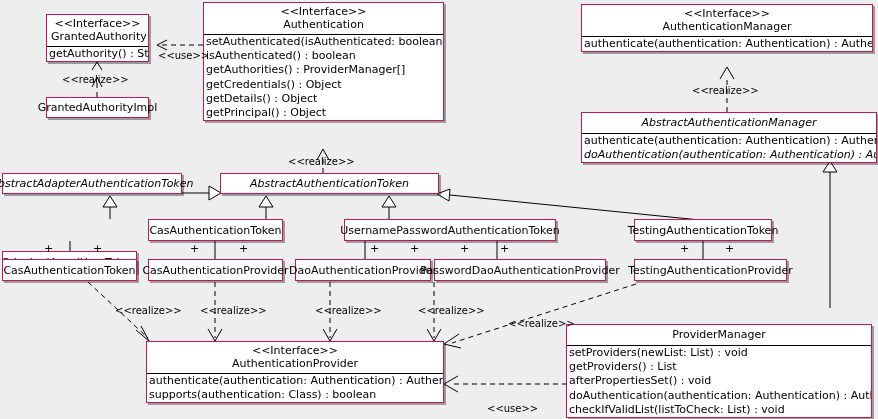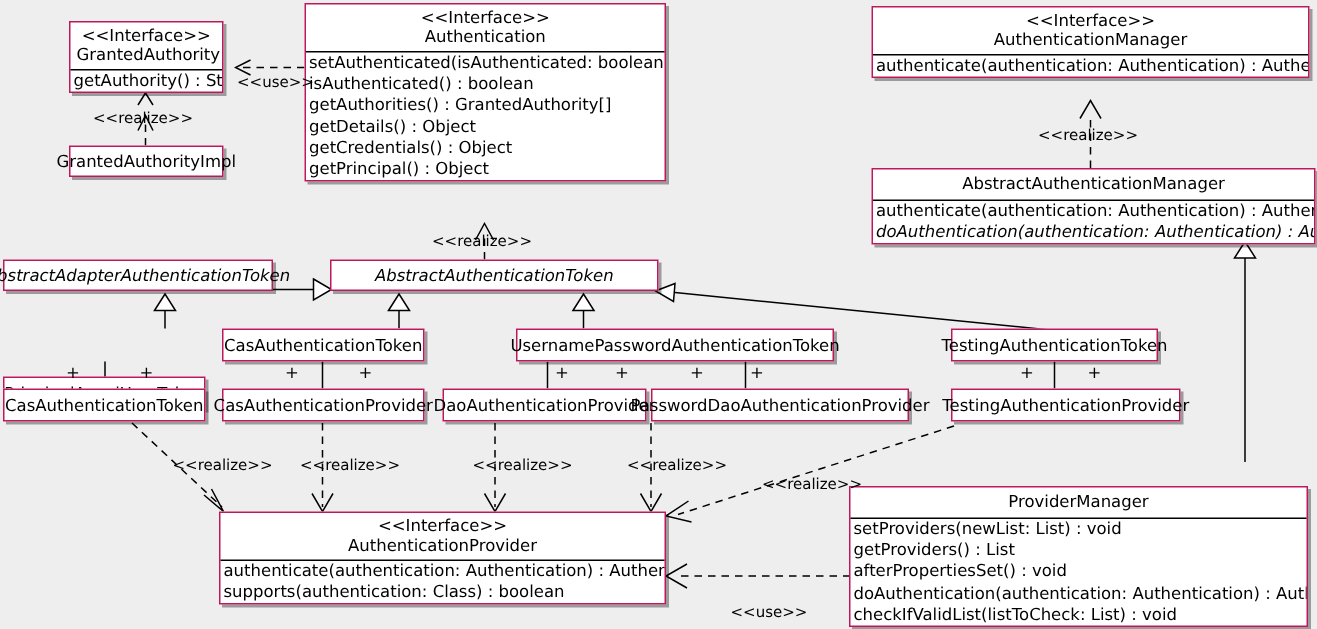--- a/index.html
+++ b/index.html
@@ -24,21 +24,21 @@
   .hdr{
     padding:2px 4px 3px 4px;
     text-align:center;
     font-size:11px;
     line-height:13px;
     color:#000;
     white-space:nowrap;
   }
   .hdr .stereo{display:block;font-size:11px;}
   .hdr .nm{display:block;font-size:11px;}
-  .hdr.ital .nm{font-weight:normal;}
+  .hdr.ital .nm{font-style:italic;font-weight:normal;}
   .sep{border-top:1px solid #000;}
   .ops{padding:0;}
   .op{
     font-size:11px;
     line-height:14.2px;
     white-space:nowrap;
     padding:0 0 0 2px;
     color:#000;
     overflow:hidden;
   }
@@ -158,23 +158,23 @@
   </div>
 
   <div class="umlbox" style="left:203px;top:2px;width:241px;">
     <div class="hdr">
       <span class="stereo">&lt;&lt;Interface&gt;&gt;</span>
       <span class="nm">Authentication</span>
     </div>
     <div class="ops sep">
       <div class="op">setAuthenticated(isAuthenticated: boolean) : void</div>
       <div class="op">isAuthenticated() : boolean</div>
-      <div class="op">getAuthorities() : GrantedAuthority[]</div>
+      <div class="op">getAuthorities() : ProviderManager[]</div>
+      <div class="op">getCredentials() : Object</div>
       <div class="op">getDetails() : Object</div>
-      <div class="op">getCredentials() : Object</div>
       <div class="op">getPrincipal() : Object</div>
     </div>
   </div>
 
   <div class="umlbox" style="left:581px;top:4px;width:292px;">
     <div class="hdr">
       <span class="stereo">&lt;&lt;Interface&gt;&gt;</span>
       <span class="nm">AuthenticationManager</span>
     </div>
     <div class="ops sep">

